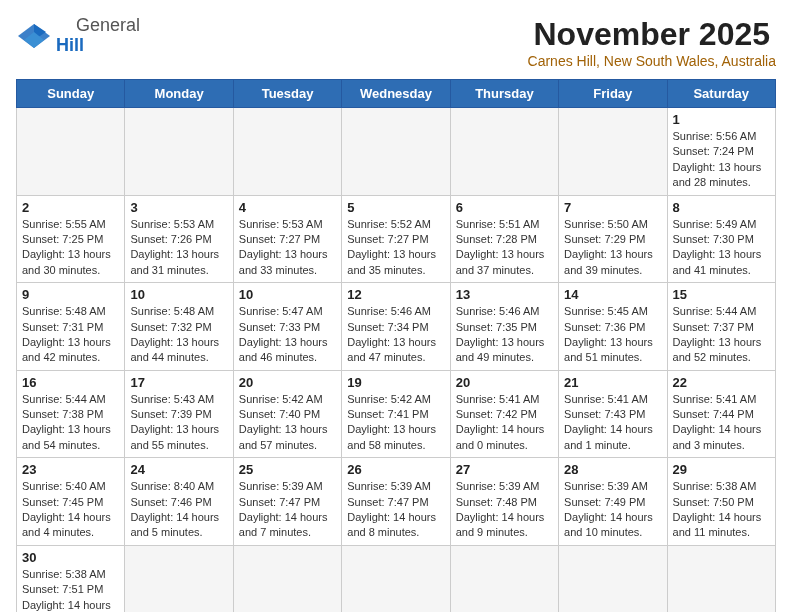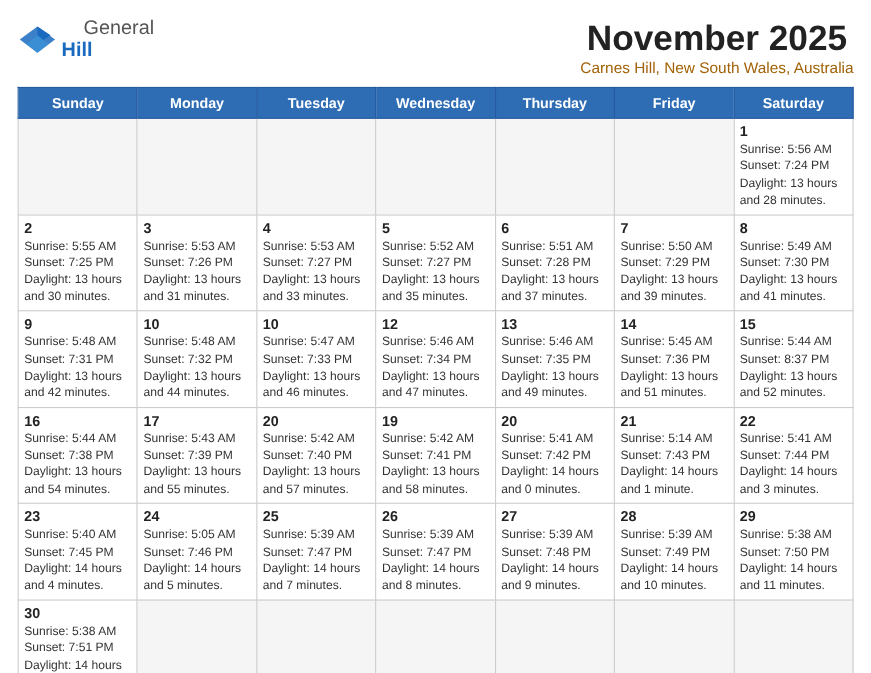--- a/index.html
+++ b/index.html
@@ -209,21 +209,21 @@
         </td>
         <td>
           <span class="day-num">14</span>
           <div class="day-info">Sunrise: 5:45 AM
 Sunset: 7:36 PM
 Daylight: 13 hours and 51 minutes.</div>
         </td>
         <td>
           <span class="day-num">15</span>
           <div class="day-info">Sunrise: 5:44 AM
-Sunset: 8:37 PM
+Sunset: 7:37 PM
 Daylight: 13 hours and 52 minutes.</div>
         </td>
       </tr>
       <tr>
         <td>
           <span class="day-num">16</span>
           <div class="day-info">Sunrise: 5:44 AM
 Sunset: 7:38 PM
 Daylight: 13 hours and 54 minutes.</div>
         </td>
@@ -246,41 +246,41 @@
 Daylight: 13 hours and 58 minutes.</div>
         </td>
         <td>
           <span class="day-num">20</span>
           <div class="day-info">Sunrise: 5:41 AM
 Sunset: 7:42 PM
 Daylight: 14 hours and 0 minutes.</div>
         </td>
         <td>
           <span class="day-num">21</span>
-          <div class="day-info">Sunrise: 5:14 AM
+          <div class="day-info">Sunrise: 5:41 AM
 Sunset: 7:43 PM
 Daylight: 14 hours and 1 minute.</div>
         </td>
         <td>
           <span class="day-num">22</span>
           <div class="day-info">Sunrise: 5:41 AM
 Sunset: 7:44 PM
 Daylight: 14 hours and 3 minutes.</div>
         </td>
       </tr>
       <tr>
         <td>
           <span class="day-num">23</span>
           <div class="day-info">Sunrise: 5:40 AM
 Sunset: 7:45 PM
 Daylight: 14 hours and 4 minutes.</div>
         </td>
         <td>
           <span class="day-num">24</span>
-          <div class="day-info">Sunrise: 5:05 AM
+          <div class="day-info">Sunrise: 8:40 AM
 Sunset: 7:46 PM
 Daylight: 14 hours and 5 minutes.</div>
         </td>
         <td>
           <span class="day-num">25</span>
           <div class="day-info">Sunrise: 5:39 AM
 Sunset: 7:47 PM
 Daylight: 14 hours and 7 minutes.</div>
         </td>
         <td>

